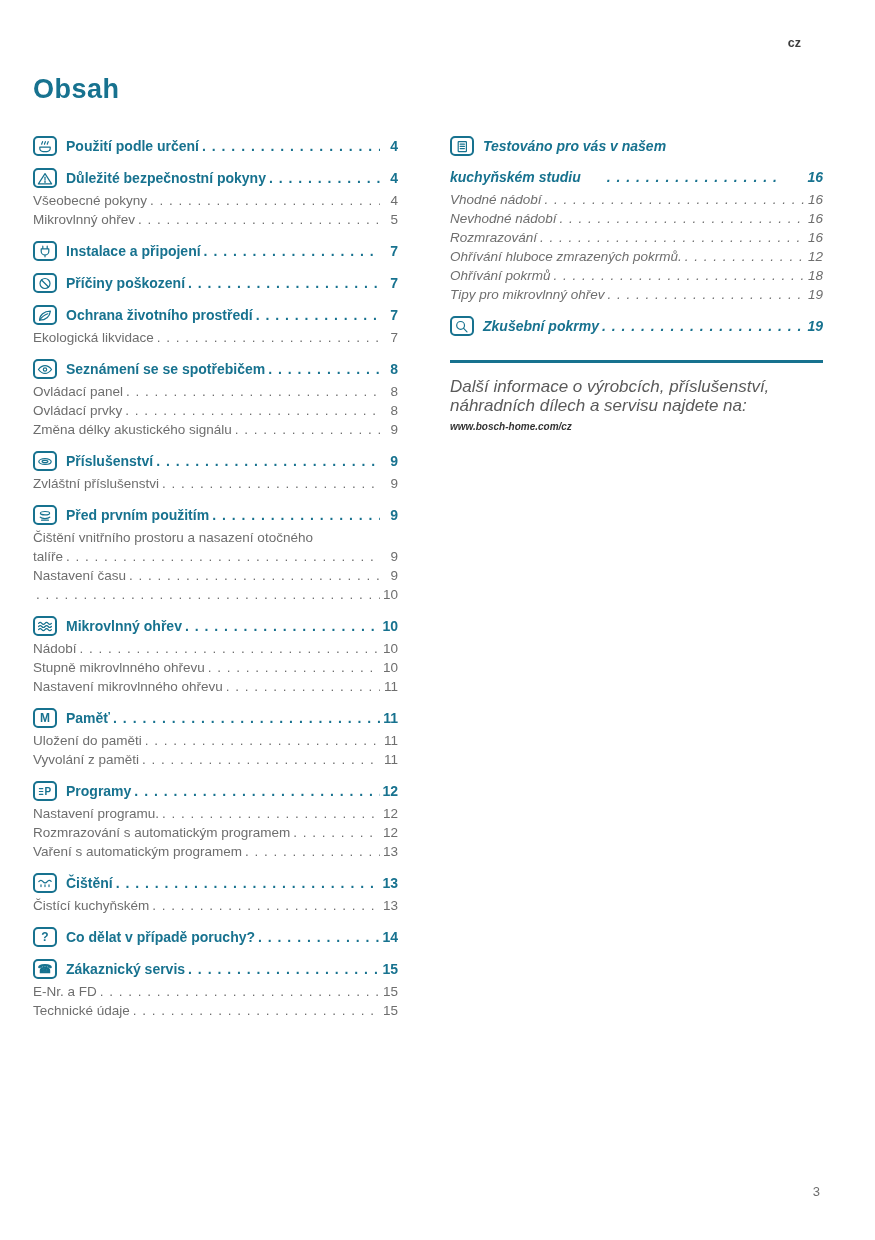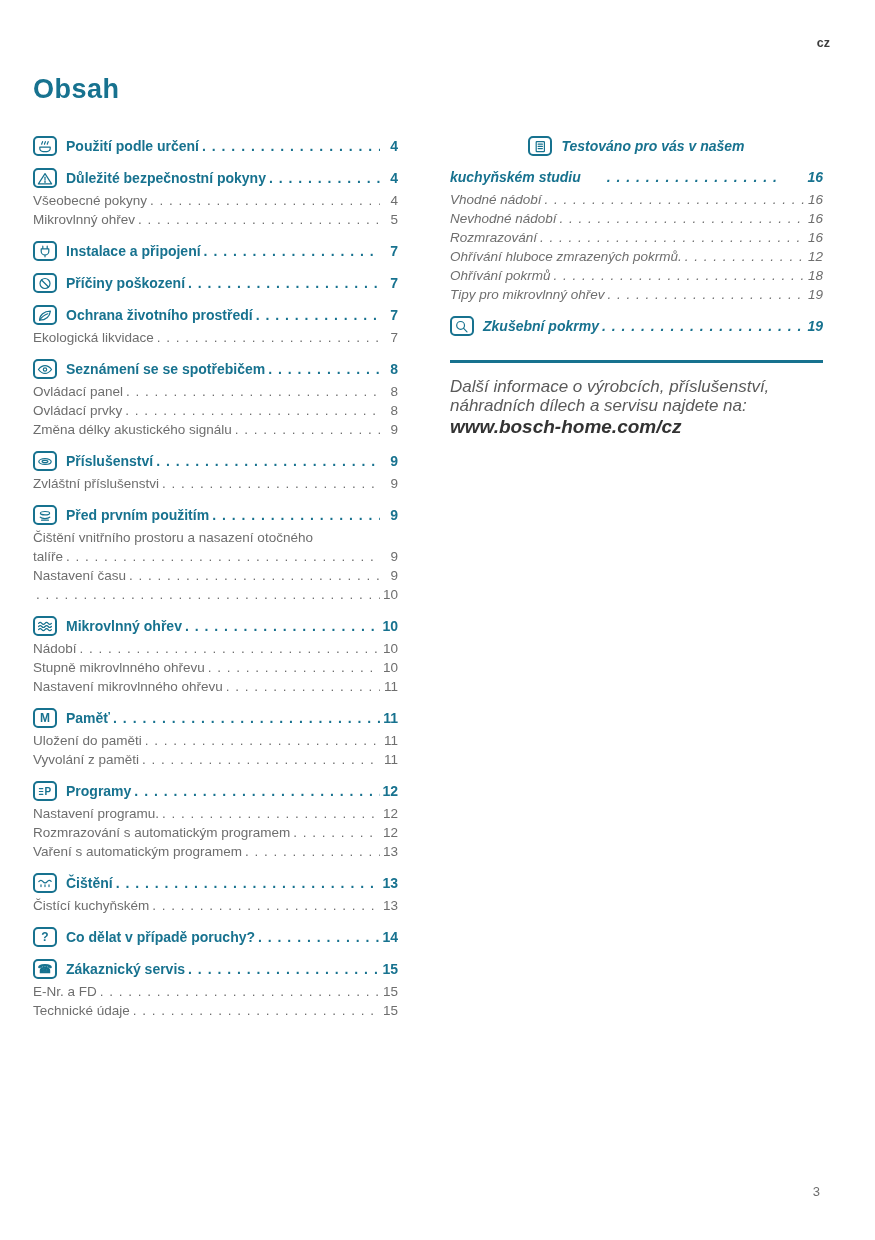--- a/index.html
+++ b/index.html
@@ -5,21 +5,21 @@
   html,body{margin:0;padding:0;}
   body{
     width:875px;height:1240px;position:relative;overflow:hidden;
     background:#ffffff;
     font-family:"Liberation Sans", sans-serif;
     --accent:#17728f;
     --gray:#6e6e6e;
     color:var(--gray);
   }
   .lang{
-    position:absolute;top:36px;right:45px;
+    position:absolute;top:36px;right:74px;
     font-size:12.5px;font-weight:bold;color:#3d3d3d;
   }
   .title{
     position:absolute;top:74px;left:33px;margin:0;
     font-size:27px;font-weight:bold;color:var(--accent);letter-spacing:.5px;
   }
   .columns{
     position:absolute;top:124px;left:33px;right:52px;
     display:flex;gap:52px;
   }
@@ -30,37 +30,37 @@
   .row .label{flex:0 1 auto;white-space:nowrap;}
   .dots{flex:1 1 auto;min-width:8px;overflow:hidden;white-space:nowrap;padding:0 3px;}
   .dots::after{
     content:". . . . . . . . . . . . . . . . . . . . . . . . . . . . . . . . . . . . . . . . . . . . . . . . . . . . . . . . . . . . . . . . . . . . . .";
     letter-spacing:1px;
   }
   .pg{flex:0 0 auto;min-width:18px;text-align:right;}
 
   .head{
     color:var(--accent);font-weight:bold;font-size:14px;
-    margin-top:12px;margin-bottom:3px;align-items:center;justify-content:center;
+    margin-top:12px;margin-bottom:3px;align-items:center;
   }
   .head.cont{margin-top:12px;margin-bottom:3px;align-items:flex-end;gap:23px;}
   .sub{color:var(--gray);}
 
   .icon-box{
     flex:0 0 auto;box-sizing:border-box;
     width:24px;height:20px;margin-right:9px;
     border:2px solid var(--accent);border-radius:5px;
     display:flex;align-items:center;justify-content:center;
   }
   .icon-box svg{display:block;}
   .icon-box .glyph{font-size:12px;font-weight:bold;color:var(--accent);line-height:1;}
 
   .divider{border-top:3px solid var(--accent);margin:24px 0 14px 0;}
   .info-text{margin:0 0 2px 0;font-size:17px;line-height:19px;color:#5a5a5a;}
-  .info-url{margin:0;font-size:19px;line-height:19px;font-weight:bold;color:#333333;}
+  .info-url{margin:0;font-size:10px;line-height:19px;font-weight:bold;color:#333333;}
 
   .page-num{
     position:absolute;top:1184px;right:55px;
     font-size:13px;color:#6e6e6e;
   }
 </style>
 </head>
 <body style="--accent: #17728f; --gray: #6e6e6e;">
 
 <div class="lang">cz</div>

